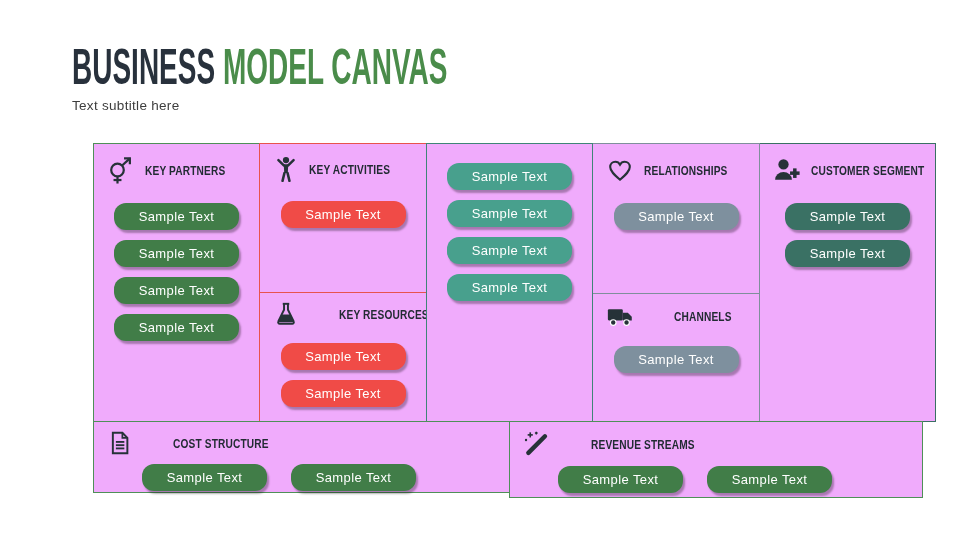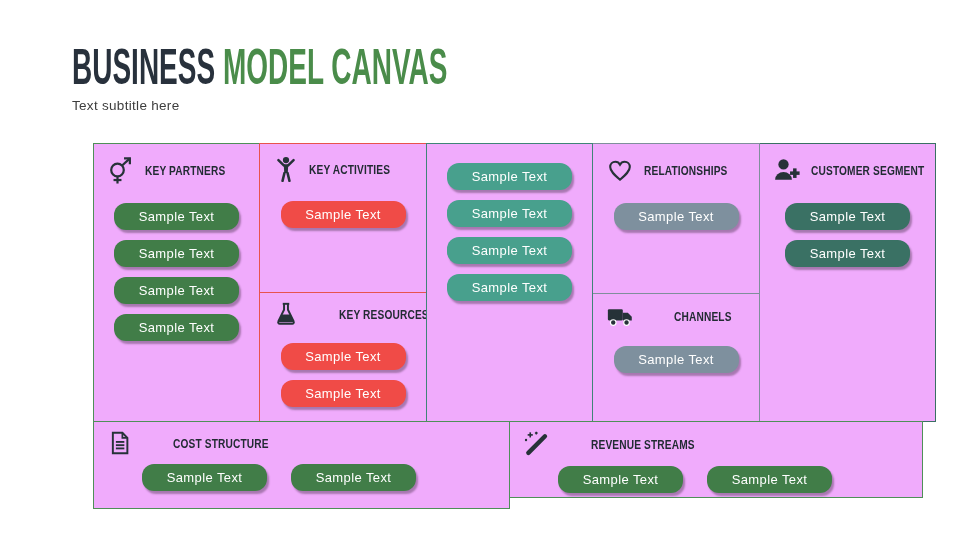--- a/index.html
+++ b/index.html
@@ -13,21 +13,21 @@
   .subtitle{position:absolute;left:72px;top:98px;font-size:13.5px;color:#3d3d3d;letter-spacing:.3px;}
   
   .cell{position:absolute;box-sizing:border-box;border:1px solid #a16207;background:#f0abfc;margin-left:28px;}
   .c-partners{left:65px;top:143px;width:167px;height:279px;border-color:#4f8f58;}
   .c-activities{left:231px;top:143px;width:168px;height:150px;border-color:#e8534d;}
   .c-resources{left:231px;top:292px;width:168px;height:130px;border-color:#e8534d;}
   .c-custseg{left:731px;top:143px;width:177px;height:279px;border-color:#3a7063;}
   .c-relationships{left:564px;top:143px;width:168px;height:151px;border-color:#7f8f9b;}
   .c-channels{left:564px;top:293px;width:168px;height:129px;border-color:#7f8f9b;}
   .c-valueprop{left:398px;top:143px;width:167px;height:279px;border-color:#3f8577;}
-  .c-cost{left:65px;top:421px;width:417px;height:88px;border-color:#4f8f58;}
+  .c-cost{left:65px;top:421px;width:417px;height:72px;border-color:#4f8f58;}
   .c-revenue{left:481px;top:421px;width:414px;height:77px;border-color:#4f8f58;}
   .cell-header{display:flex;align-items:center;padding:12px 8px 0 13px;}
   .compact .cell-header, .bottom .cell-header{padding-top:8px;gap:30px;}
   .cell-header svg{flex:none;}
   .hlabel{margin-left:10px;font-size:13px;font-weight:700;color:#222b33;white-space:nowrap;
           display:inline-block;transform:scaleX(0.78);transform-origin:left center;letter-spacing:.2px;}
   .btn-col{display:flex;flex-direction:column;align-items:center;gap:10px;margin-top:19px;}
   .compact .btn-col{margin-top:16px;}
   .btn-row{display:flex;gap:24px;margin:8px 0 0 48px;}
   .btn{width:125px;height:27px;border-radius:12px;color:#ffffff;font-size:13px;letter-spacing:.4px;

